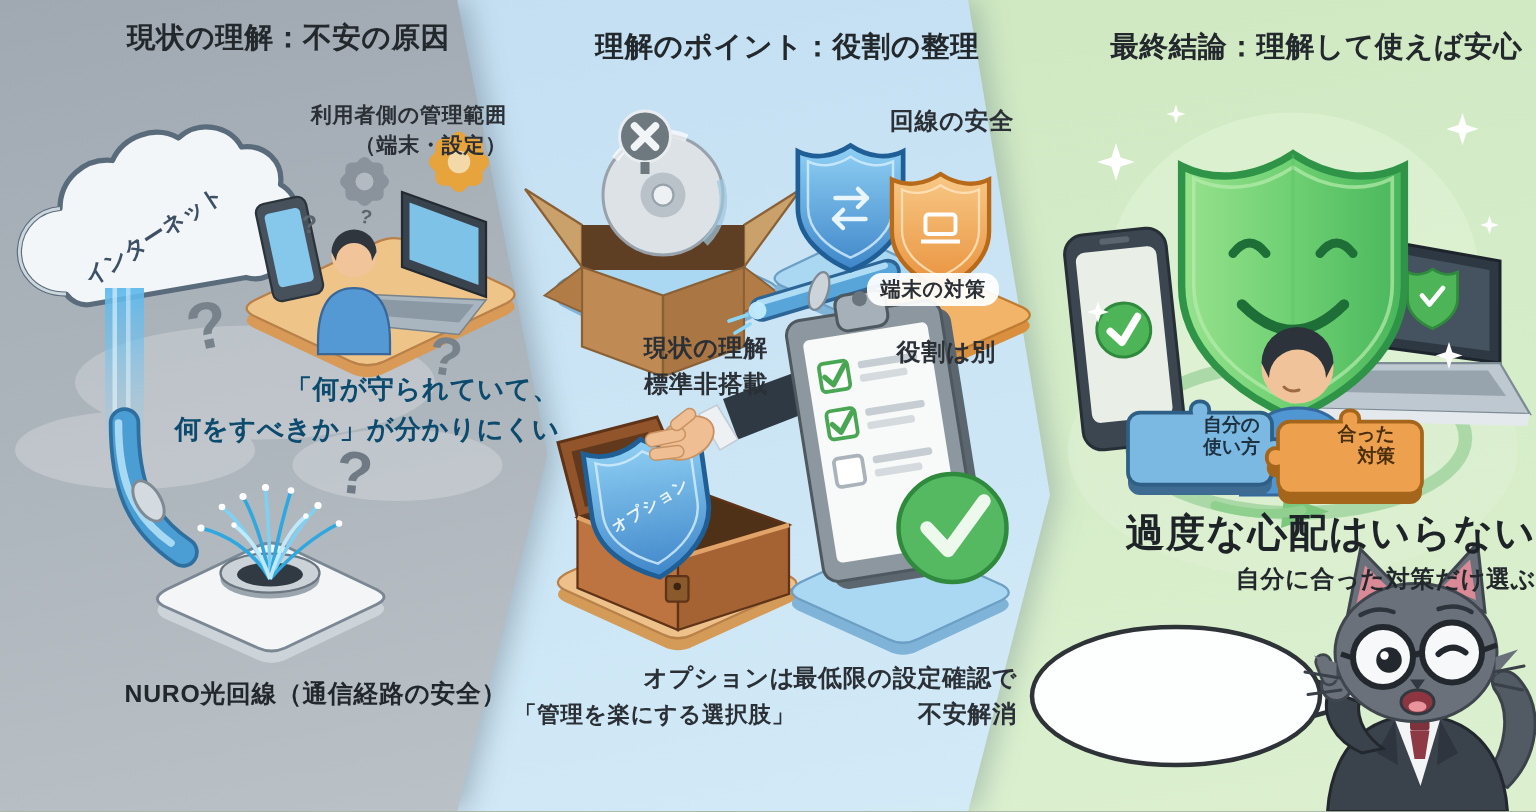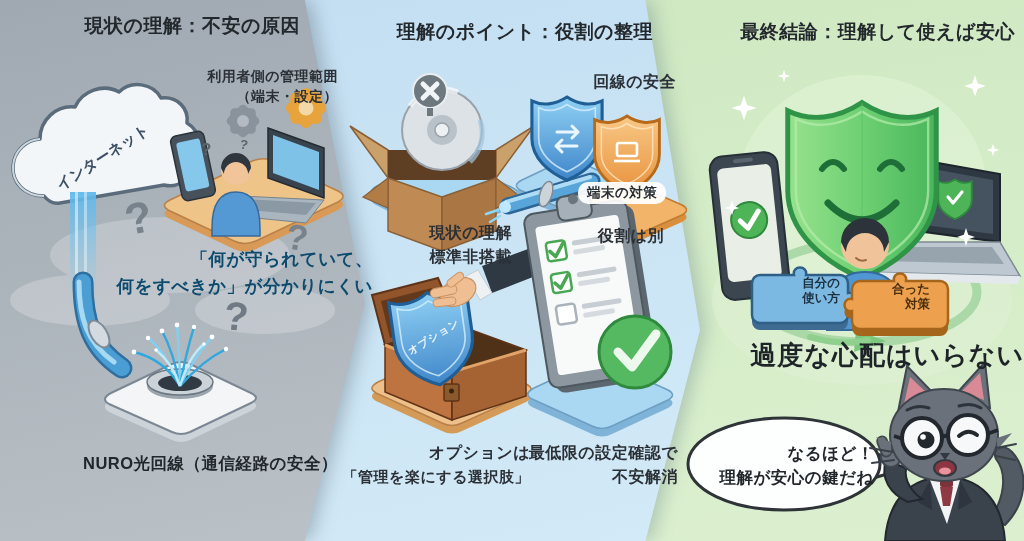--- a/index.html
+++ b/index.html
@@ -412,18 +412,15 @@
   <div class="txt t-title" style="left:695px;top:19px;width:320px;">最終結論：理解して使えば安心</div>
   <div class="txt" style="left:770px;top:276px;width:70px;font-size:12.5px;line-height:15px;color:#1d3140;letter-spacing:0;">
     <div>自分の</div>
     <div>使い方</div>
   </div>
   <div class="txt" style="left:860px;top:282px;width:70px;font-size:12.5px;line-height:15px;color:#4b2f0d;letter-spacing:0;">
     <div>合った</div>
     <div>対策</div>
   </div>
   <div class="txt" style="left:700px;top:338px;width:324px;font-size:26px;letter-spacing:1px;color:#1e2328;">過度な心配はいらない</div>
-  <div class="txt" style="left:694px;top:441px;width:180px;font-size:16.5px;line-height:24px;color:#22272c;">
-    <div>なるほど！</div>
-    <div>理解が安心の鍵だね</div>
-  </div>
+  <div class="txt" style="left:700px;top:376px;width:324px;font-size:16px;color:#23282d;">自分に合った対策だけ選ぶ</div>
 
 </div>
 
 </body></html>

